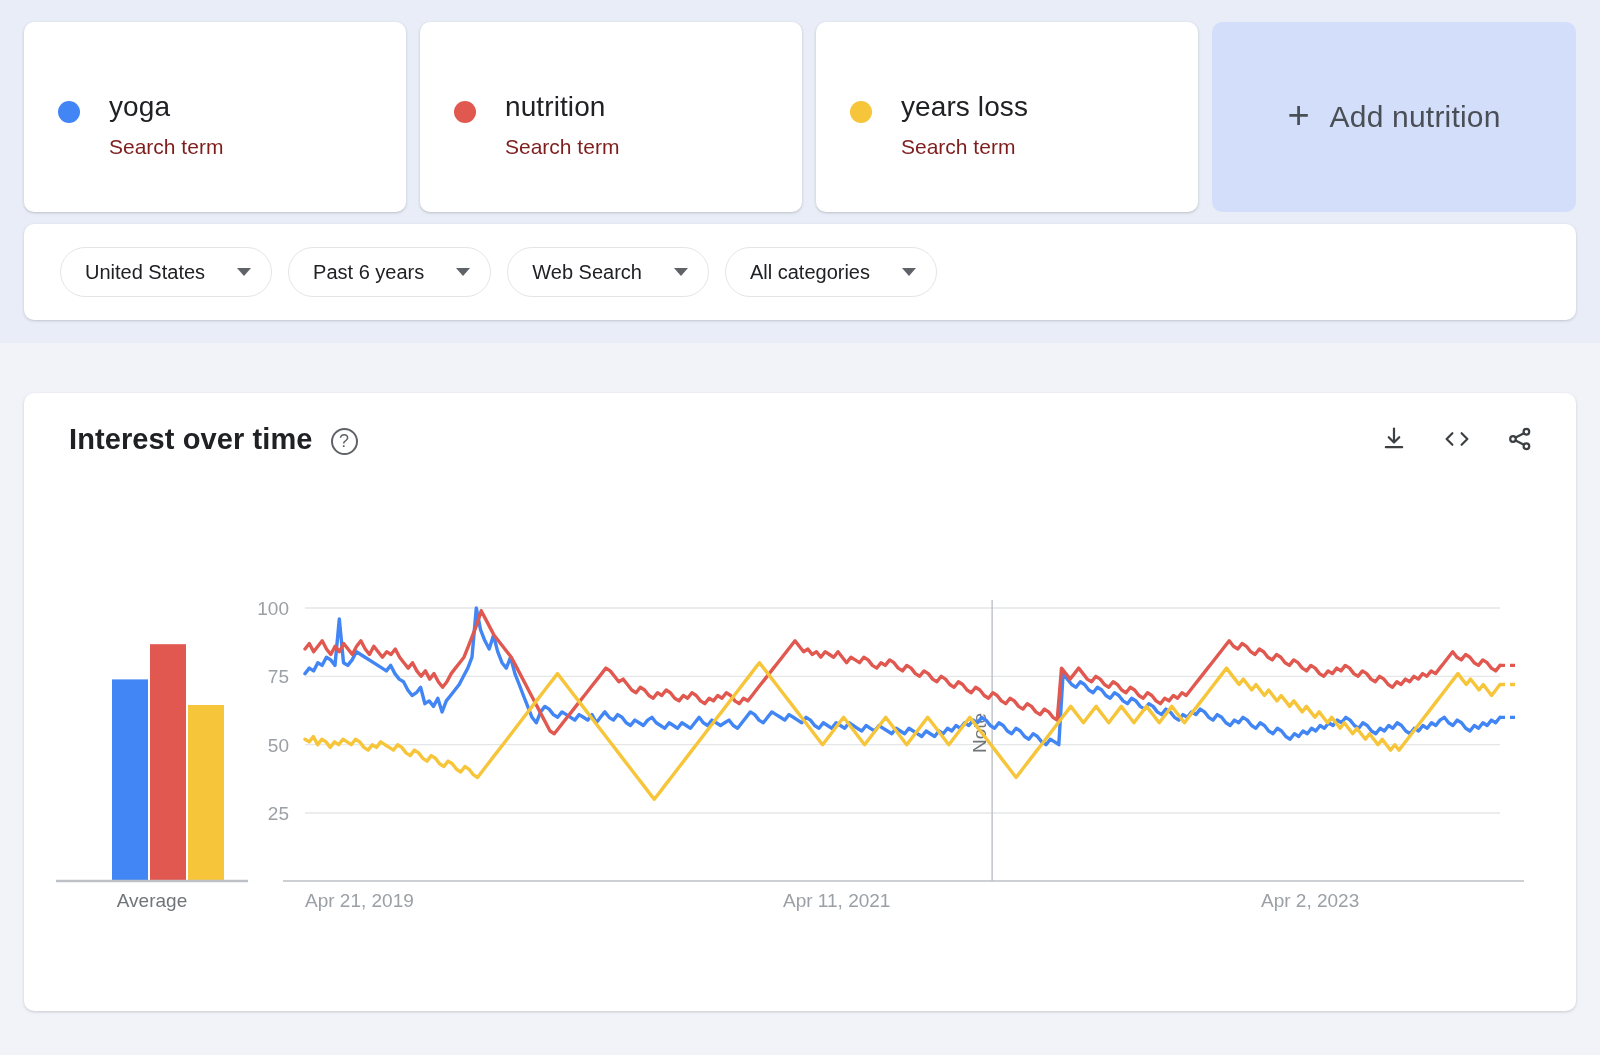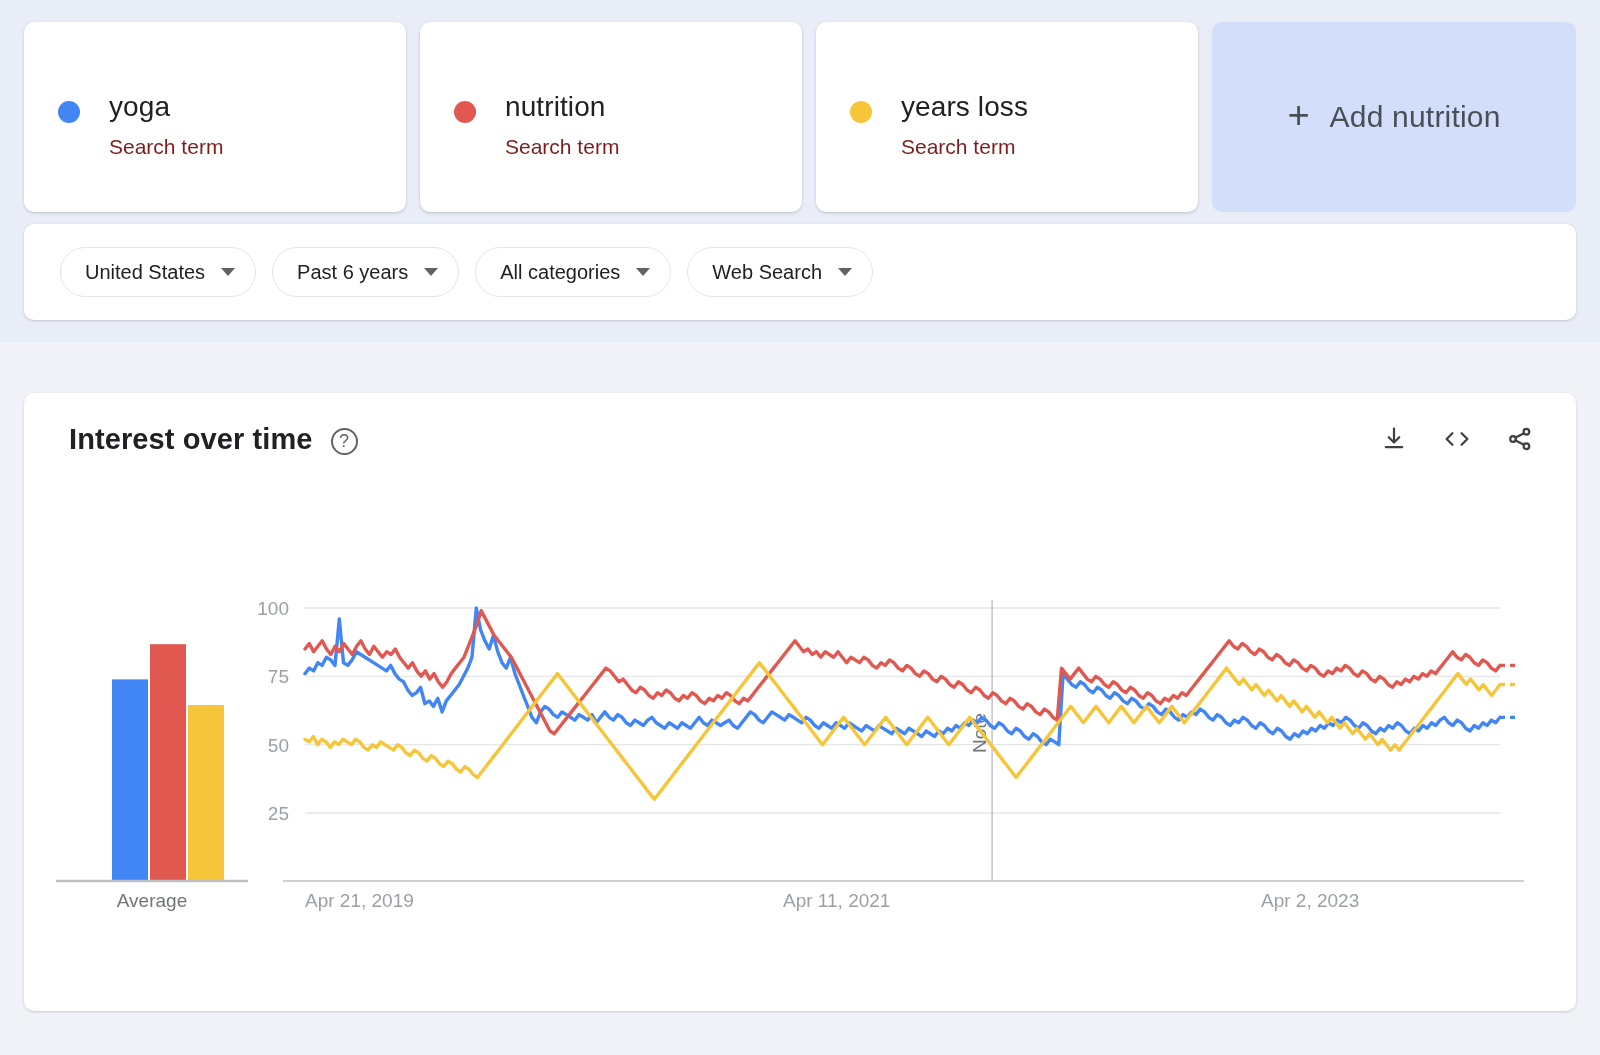--- a/index.html
+++ b/index.html
@@ -60,21 +60,21 @@
   .filter-bar {
     position: absolute; left: 24px; top: 224px;
     width: 1552px; height: 96px;
     background: #ffffff; border-radius: 10px;
     box-shadow: 0 1px 2px rgba(60,64,67,.15), 0 1px 3px 1px rgba(60,64,67,.05);
     display: flex; align-items: center; padding-left: 36px; gap: 16px;
   }
   .chip {
     height: 50px; padding: 0 20px 0 24px;
     border: 1px solid #e3e5e8; border-radius: 25px;
-    background: #fff; display: flex; align-items: center; gap: 16px;
+    background: #fff; display: flex; align-items: center; gap: 32px;
     cursor: pointer;
   }
   .chip-label { font-size: 20px; color: #202124; white-space: nowrap; }
   .caret {
     width: 0; height: 0;
     border-left: 7px solid transparent; border-right: 7px solid transparent;
     border-top: 8px solid #5f6368;
   }
 
   
@@ -146,25 +146,25 @@
     <div class="filter-bar">
       <div class="chip">
         <span class="chip-label">United States</span>
         <span class="caret"></span>
       </div>
       <div class="chip">
         <span class="chip-label">Past 6 years</span>
         <span class="caret"></span>
       </div>
       <div class="chip">
+        <span class="chip-label">Web Search</span>
+        <span class="caret"></span>
+      </div>
+      <div class="chip">
         <span class="chip-label">All categories</span>
-        <span class="caret"></span>
-      </div>
-      <div class="chip">
-        <span class="chip-label">Web Search</span>
         <span class="caret"></span>
       </div>
     </div>
 
   </div>
 
   <div class="chart-card">
 
     <div class="chart-head">
       <div class="chart-title">Interest over time</div>

